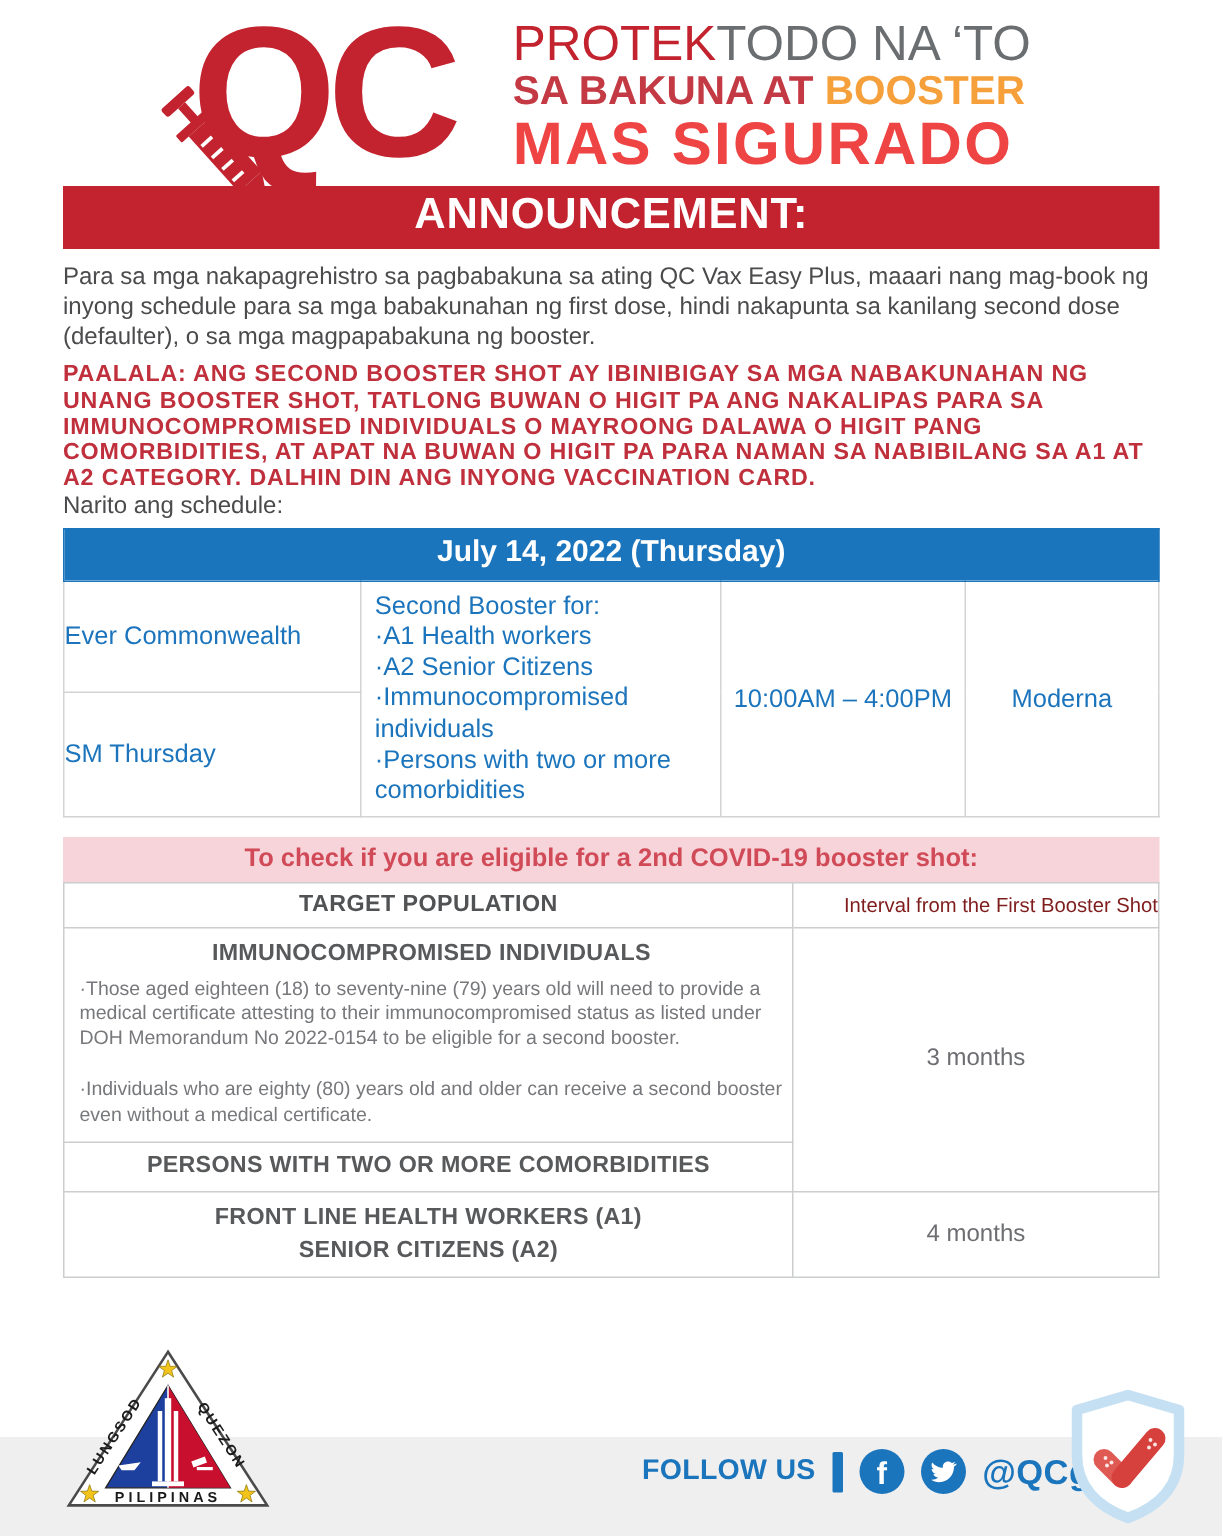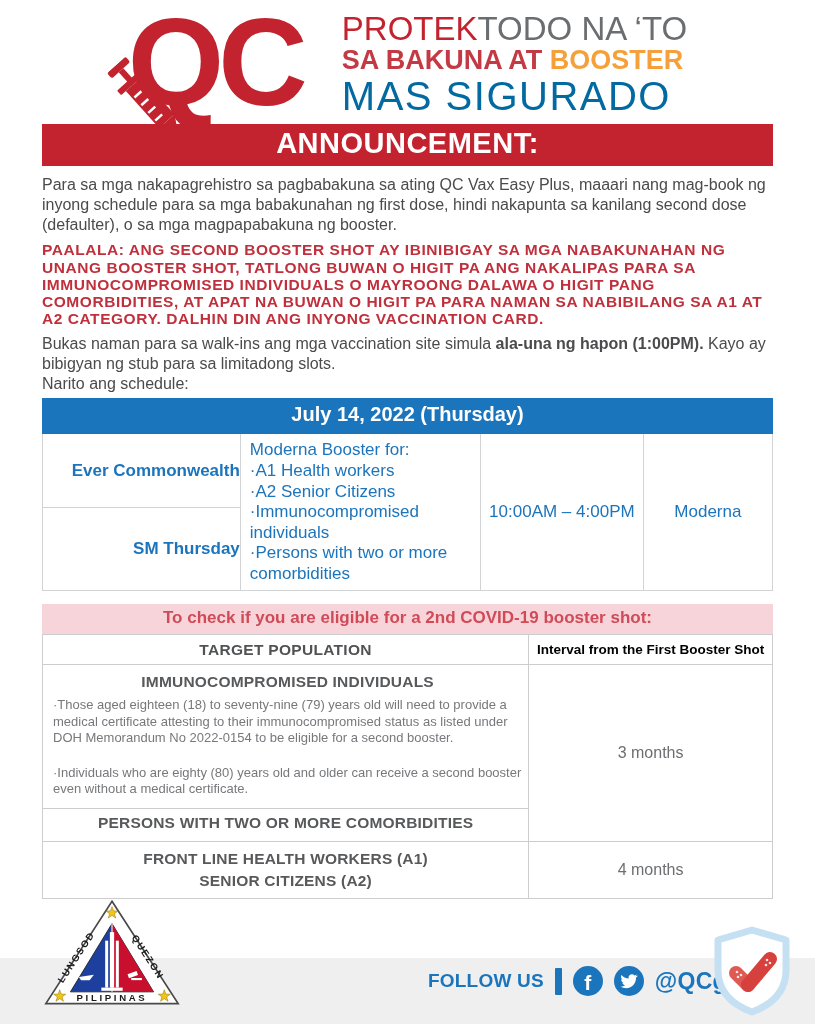--- a/index.html
+++ b/index.html
@@ -9,46 +9,46 @@
     background:#ffffff; font-family:"Liberation Sans", sans-serif; margin:0 auto;
   }
   
   .header { display:flex; justify-content:center; align-items:flex-start; padding-top:8px; height:122px; gap:18px; }
   .qc-wrap { position:relative; width:196px; }
   .qc-text { font-size:124px; font-weight:800; color:#C2232E; letter-spacing:-6px; line-height:0.88; }
   .syringe { position:absolute; left:4px; top:42px; transform:rotate(-42deg); }
   .tagline { padding-top:4px; }
   .tl1 { font-size:33px; font-weight:400; line-height:1.02; letter-spacing:0px; white-space:nowrap; }
   .tl2 { font-size:27px; font-weight:800; line-height:1.1; white-space:nowrap; }
-  .tl3 { font-size:40px; font-weight:400; color:#0369a1; line-height:1.05; letter-spacing:1.5px; white-space:nowrap; }
+  .tl3 { font-size:40px; font-weight:700; color:#ef4444; line-height:1.05; letter-spacing:1.5px; white-space:nowrap; }
   .c-red { color:#C2232E; } .c-red2 { color:#C43A44; } .c-gray { color:#6B6E70; } .c-orange { color:#F5A03A; }
   
   .banner { margin:2px 42px 9px; background:#C2232E; color:#fff; text-align:center;
             font-size:29px; font-weight:800; padding:3px 0 6px; letter-spacing:0.5px; }
   .content { padding:0 42px; }
   .intro { color:#4B4B4D; font-size:16px; line-height:1.24; }
   .paalala { color:#C0303C; font-weight:700; font-size:15.5px; line-height:1.1; margin-top:7px; letter-spacing:0.55px; }
   .walkins { color:#4B4B4D; font-size:16px; line-height:1.24; margin-top:7px; }
   .narito { color:#4B4B4D; font-size:16px; margin-top:2px; }
   
   .sched { width:100%; border-collapse:collapse; margin-top:5px; table-layout:fixed; }
   .sched .datehdr { background:#1B75BC; color:#ffffff; font-size:20px; font-weight:700; padding:4px 0 7px; text-align:center; border:1px solid #1B75BC; }
   .sched td { border:1px solid #D2D3D4; color:#1C75BC; font-size:17px; vertical-align:middle; background:#fff; }
-  .site-cell { text-align:right;font-weight:bold; }
+  .site-cell { text-align:left; }
   .details-cell { padding:6px 4px 6px 9px; line-height:1.21; }
   .center-cell { text-align:center;margin-top:34px; }
   .row-ever { height:66px; } .row-sm { height:74px; }
   
   .elig-banner { margin:13px 42px 0; background:#F7D4D9; color:#D04A57; font-weight:700;
                  font-size:17px; text-align:center; padding:4px 0 6px; }
   .eligwrap { padding:0 42px; }
   .elig { width:100%; border-collapse:collapse; table-layout:fixed;border-radius:18px; }
   .elig td, .elig th { border:1px solid #CCCDCE; background:#fff; vertical-align:middle; }
   .elig .hdr1 { font-weight:700; color:#515254; font-size:15.5px; text-align:center; height:30px; letter-spacing:0.3px; }
-  .elig .hdr2 { font-weight:700; color:#000000; font-size:13.5px; text-align:center; white-space:nowrap; overflow:hidden; }
+  .elig .hdr2 { font-weight:400; color:#7f1d1d; font-size:13.5px; text-align:right; white-space:nowrap; overflow:hidden; }
   .immuno-cell { padding:5px 6px 10px 10px; vertical-align:top; }
   .cell-title { text-align:center; font-weight:700; color:#58595B; font-size:15.5px; letter-spacing:0.2px; padding:3px 0 6px; }
   .cell-body { color:#77787B; font-size:13px; line-height:1.27; }
   .body-gap { height:18px; }
   .interval-cell { text-align:center; color:#6D6E71; font-size:16px; }
   .row-persons { height:33px; }
   .row-front { height:57px; }
   .row-front .cell-title { padding:0; line-height:1.4; }
   
   .footer-band { position:absolute; left:0; right:0; bottom:0; height:66px; background:#EFEFF0; }
@@ -92,38 +92,37 @@
       <div class="tl2"><span class="c-red2">SA BAKUNA AT </span><span class="c-orange">BOOSTER</span></div>
       <div class="tl3">MAS SIGURADO</div>
     </div>
   </div>
 
   <div class="banner">ANNOUNCEMENT:</div>
 
   <div class="content">
     <p class="intro">Para sa mga nakapagrehistro sa pagbabakuna sa ating QC Vax Easy Plus, maaari nang mag-book ng inyong schedule para sa mga babakunahan ng first dose, hindi nakapunta sa kanilang second dose (defaulter), o sa mga magpapabakuna ng booster.</p>
     <p class="paalala">PAALALA:  ANG SECOND BOOSTER SHOT AY IBINIBIGAY SA MGA NABAKUNAHAN NG UNANG BOOSTER SHOT, TATLONG BUWAN O HIGIT PA ANG NAKALIPAS PARA SA IMMUNOCOMPROMISED INDIVIDUALS O MAYROONG DALAWA O HIGIT PANG COMORBIDITIES, AT APAT NA BUWAN O HIGIT PA PARA NAMAN SA NABIBILANG SA A1 AT A2 CATEGORY. DALHIN DIN ANG INYONG VACCINATION CARD.</p>
-    <p class="walkins"><span>Bukas naman para sa walk-ins ang mga vaccination site simula </span><b>ala-una ng hapon (1:00PM).</b><span> Kayo ay bibigyan ng stub para sa limitadong slots.</span></p>
     <p class="narito">Narito ang schedule:</p>
 
     <table class="sched">
       <colgroup>
           <col style="width:27.1%">
           <col style="width:32.9%">
           <col style="width:22.3%">
           <col style="width:17.7%">
         </colgroup>
       <tbody>
           <tr>
             <td class="datehdr" colspan="4">July 14, 2022 (Thursday)</td>
           </tr>
       <tr class="row-ever">
         <td class="site-cell">Ever Commonwealth</td>
         <td class="details-cell" rowspan="2">
-          <div>Moderna Booster for:</div>
+          <div>Second Booster for:</div>
           <div>·A1 Health workers</div>
           <div>·A2 Senior Citizens</div>
           <div>·Immunocompromised individuals</div>
           <div>·Persons with two or more comorbidities</div>
         </td>
         <td class="center-cell" rowspan="2">10:00AM – 4:00PM</td>
         <td class="center-cell" rowspan="2">Moderna</td>
       </tr>
       <tr class="row-sm">
         <td class="site-cell">SM Thursday</td>

